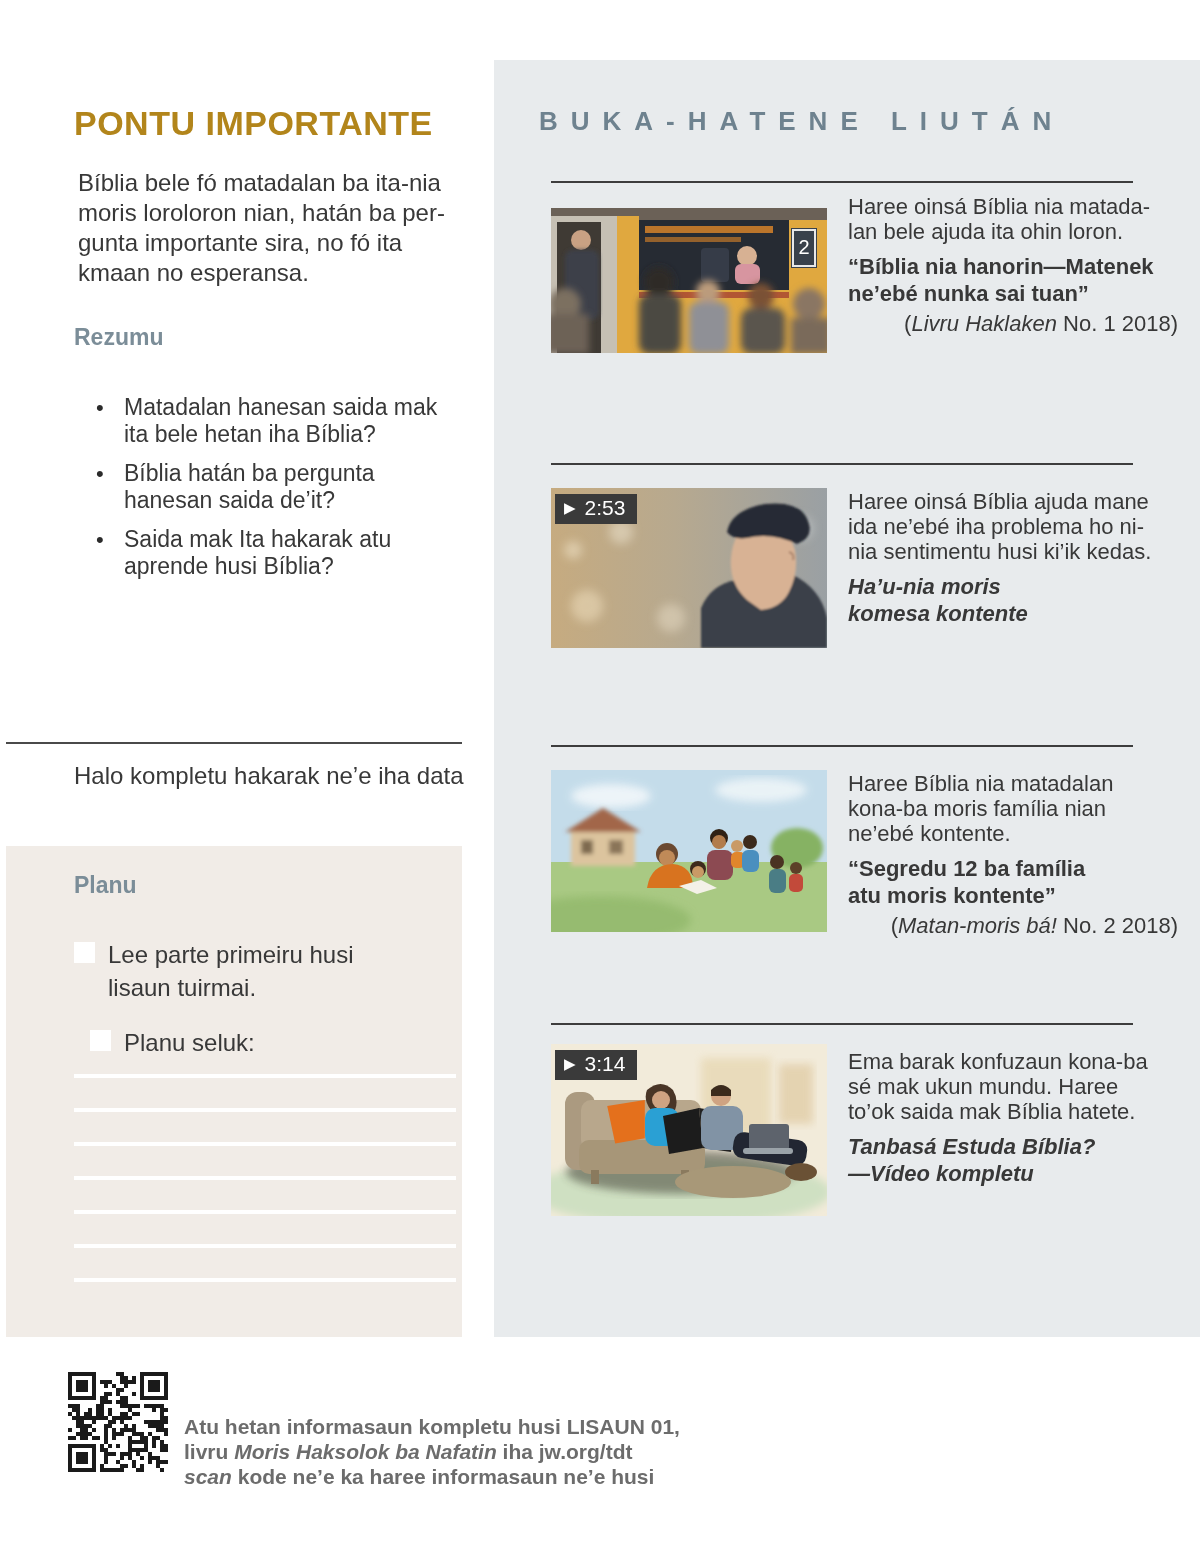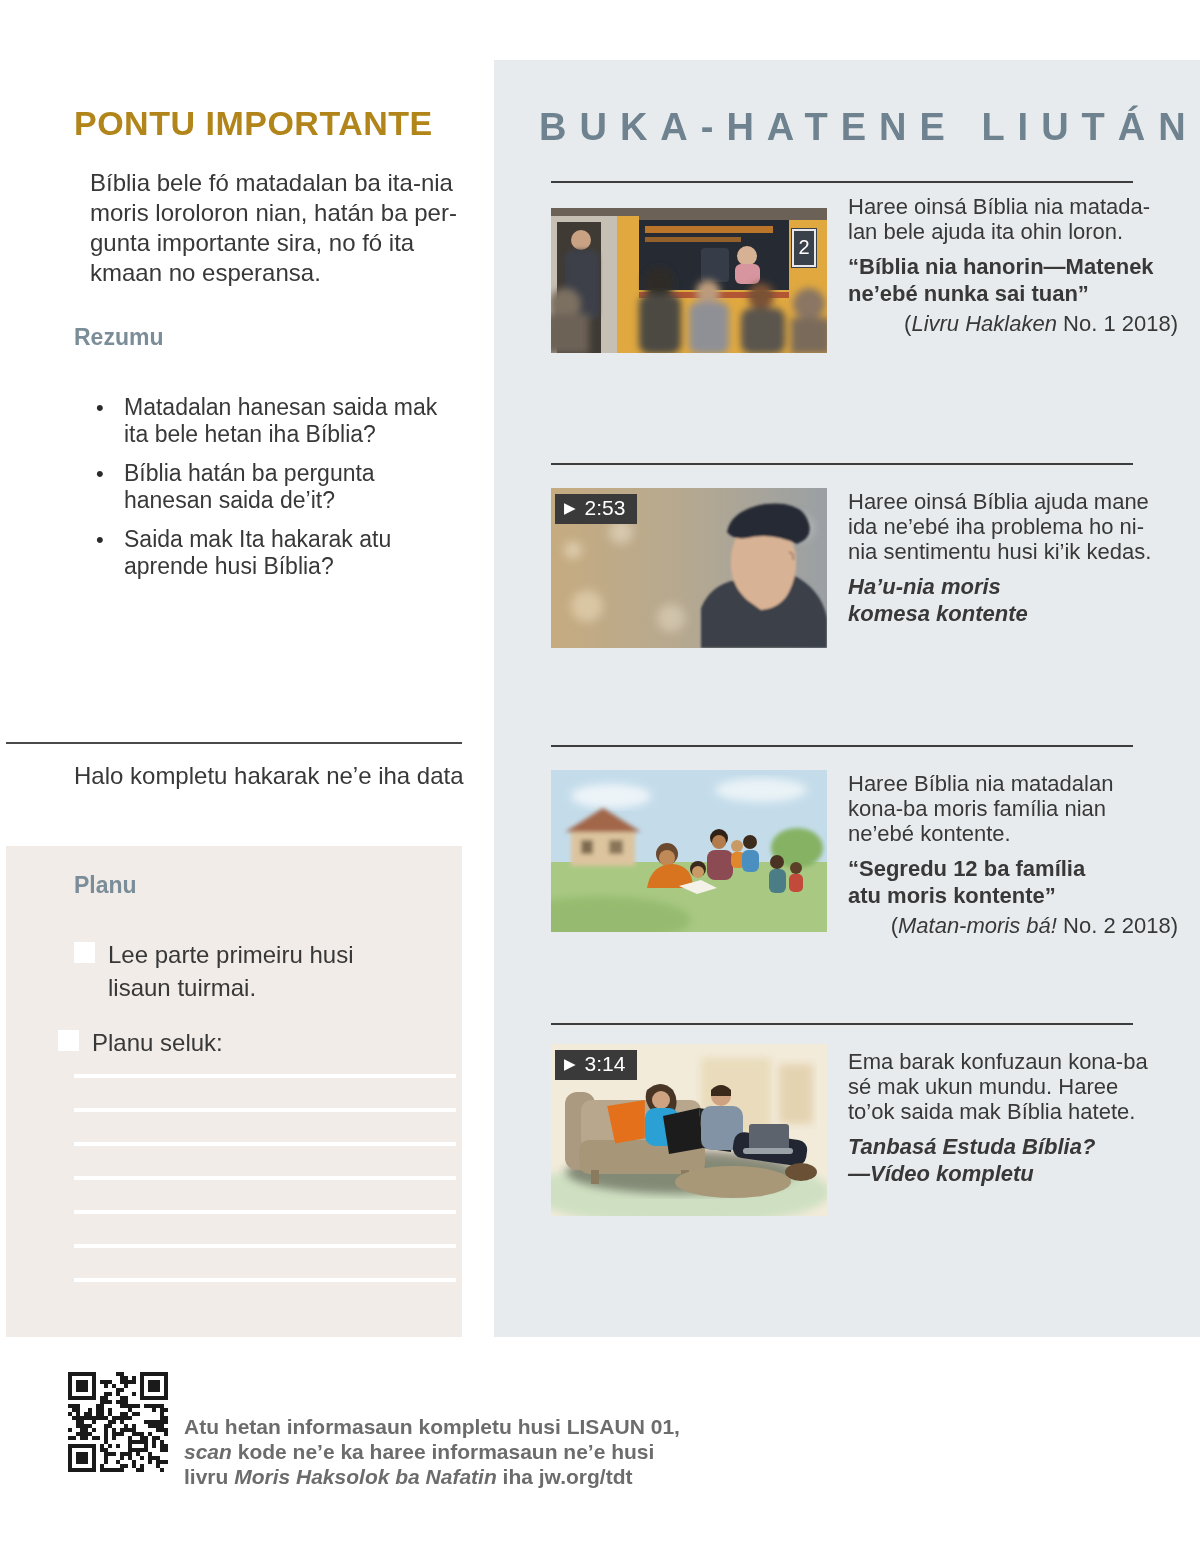--- a/index.html
+++ b/index.html
@@ -3,41 +3,41 @@
 <meta charset="utf-8">
 <style>
   html,body{margin:0;padding:0;background:#ffffff;}
   .page{position:relative;width:1200px;height:1543px;background:#ffffff;overflow:hidden;
         font-family:Liberation Sans, sans-serif;color:#383838;margin-left:6px;}
   .abs{position:absolute;}
   .pre{white-space:pre-line;}
 
   
   .title-gold{left:68px;top:104px;font-size:34px;font-weight:700;letter-spacing:0.5px;color:#B2851B;}
-  .intro{left:84px;top:168px;font-size:24px;line-height:30px;color:#383838;}
+  .intro{left:72px;top:168px;font-size:24px;line-height:30px;color:#383838;}
   .h-slate{font-size:23px;font-weight:600;color:#7B8D98;}
   .rezumu{left:68px;top:324px;}
   .bullets{left:68px;top:394px;}
   .bullet-row{display:flex;margin-bottom:12px;}
   .bullet-dot{width:28px;font-size:22px;line-height:27px;padding-left:22px;box-sizing:content-box;color:#2b2b2b;}
   .bullet-text{font-size:23px;line-height:27px;}
   .divider-left{left:0;top:742px;width:456px;height:2px;background:#4a4a4a;}
   .date-note{left:68px;top:762px;font-size:24px;}
   .planu-box{left:0;top:846px;width:456px;height:491px;background:#F1ECE7;}
   .planu-h{left:68px;top:872px;}
   .check-row{position:absolute;display:flex;}
   .checkbox{width:21px;height:21px;background:#ffffff;margin-top:4px;flex:none;}
   .check-label{font-size:24px;line-height:33px;margin-left:13px;}
   .check1{left:68px;top:938px;}
-  .check2{left:52px;top:1026px;}
+  .check2{left:84px;top:1026px;}
   .wline{position:absolute;left:68px;width:382px;height:4px;background:#ffffff;}
 
   
   .right-panel{left:488px;top:60px;width:709px;height:1277px;background:#E8EBED;}
-  .right-title{left:533px;top:106px;font-size:38px;font-weight:700;letter-spacing:13px;color:#6E828F;}
+  .right-title{left:533px;top:106px;font-size:26px;font-weight:700;letter-spacing:13px;color:#6E828F;}
   .rule{position:absolute;left:545px;width:582px;height:2px;background:#3d3d3d;}
   .thumb{position:absolute;left:545px;width:276px;overflow:hidden;background:#cccccc;}
   .thumb svg{display:block;width:100%;height:100%;}
   .vbadge{position:absolute;left:4px;top:6px;background:#3a3a3a;color:#ffffff;
           display:flex;align-items:center;gap:9px;padding:3px 12px 5px 9px;}
   .vbadge .play{font-size:15px;line-height:20px;}
   .vbadge .dur{font-size:21px;line-height:22px;text-align:right;}
   .itext{position:absolute;left:842px;width:330px;}
   .idesc{font-size:22px;line-height:25px;}
   .ititle{font-size:22px;line-height:27px;font-weight:700;margin-top:9px;}
@@ -525,17 +525,17 @@
       <rect x="18" y="0" width="7" height="7" fill="#1a1a1a"></rect>
       <rect x="19" y="1" width="5" height="5" fill="#ffffff"></rect>
       <rect x="20" y="2" width="3" height="3" fill="#1a1a1a"></rect>
       <rect x="0" y="18" width="7" height="7" fill="#1a1a1a"></rect>
       <rect x="1" y="19" width="5" height="5" fill="#ffffff"></rect>
       <rect x="2" y="20" width="3" height="3" fill="#1a1a1a"></rect>
     </svg>
 
   <div class="abs footer-text">
     <div>Atu hetan informasaun kompletu husi LISAUN 01,</div>
+    <div><span>livru </span><span class="it">Moris Haksolok ba Nafatin</span><span> iha jw.org/tdt</span></div>
     <div><span class="it">scan</span><span> kode ne’e ka haree informasaun ne’e husi</span></div>
-    <div><span>livru </span><span class="it">Moris Haksolok ba Nafatin</span><span> iha jw.org/tdt</span></div>
   </div>
 
 </div>
 
 </body></html>

